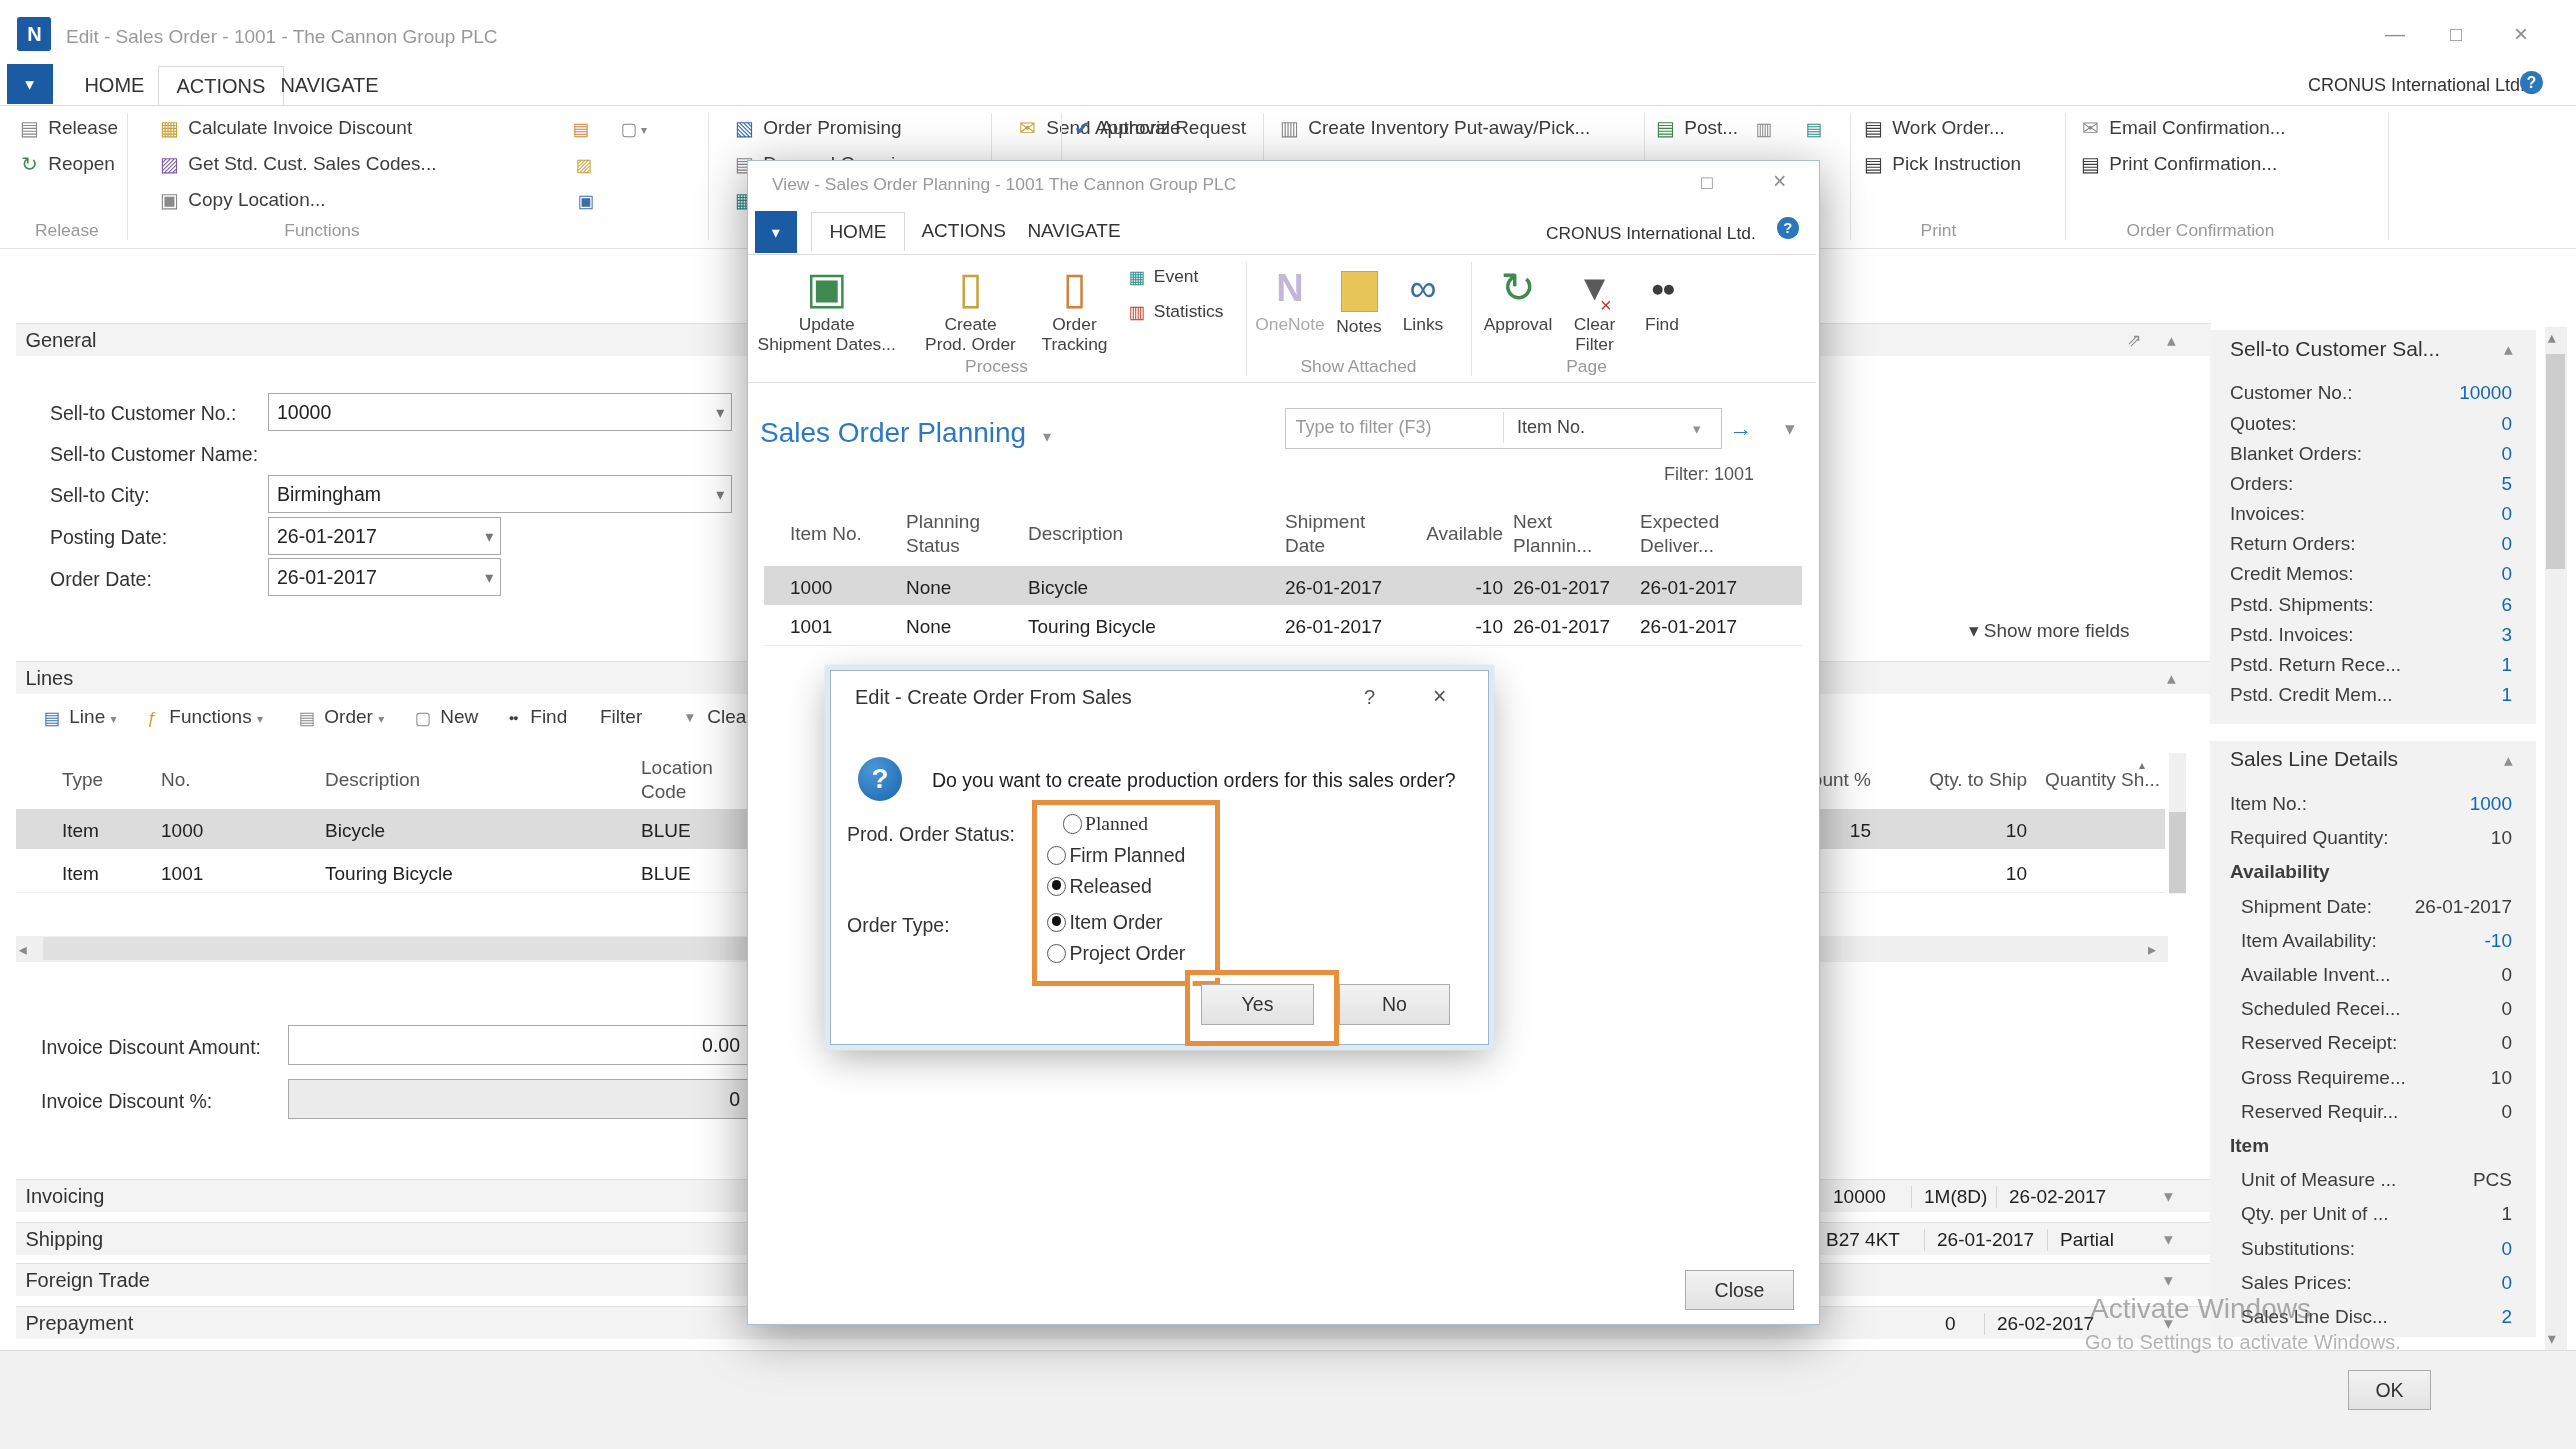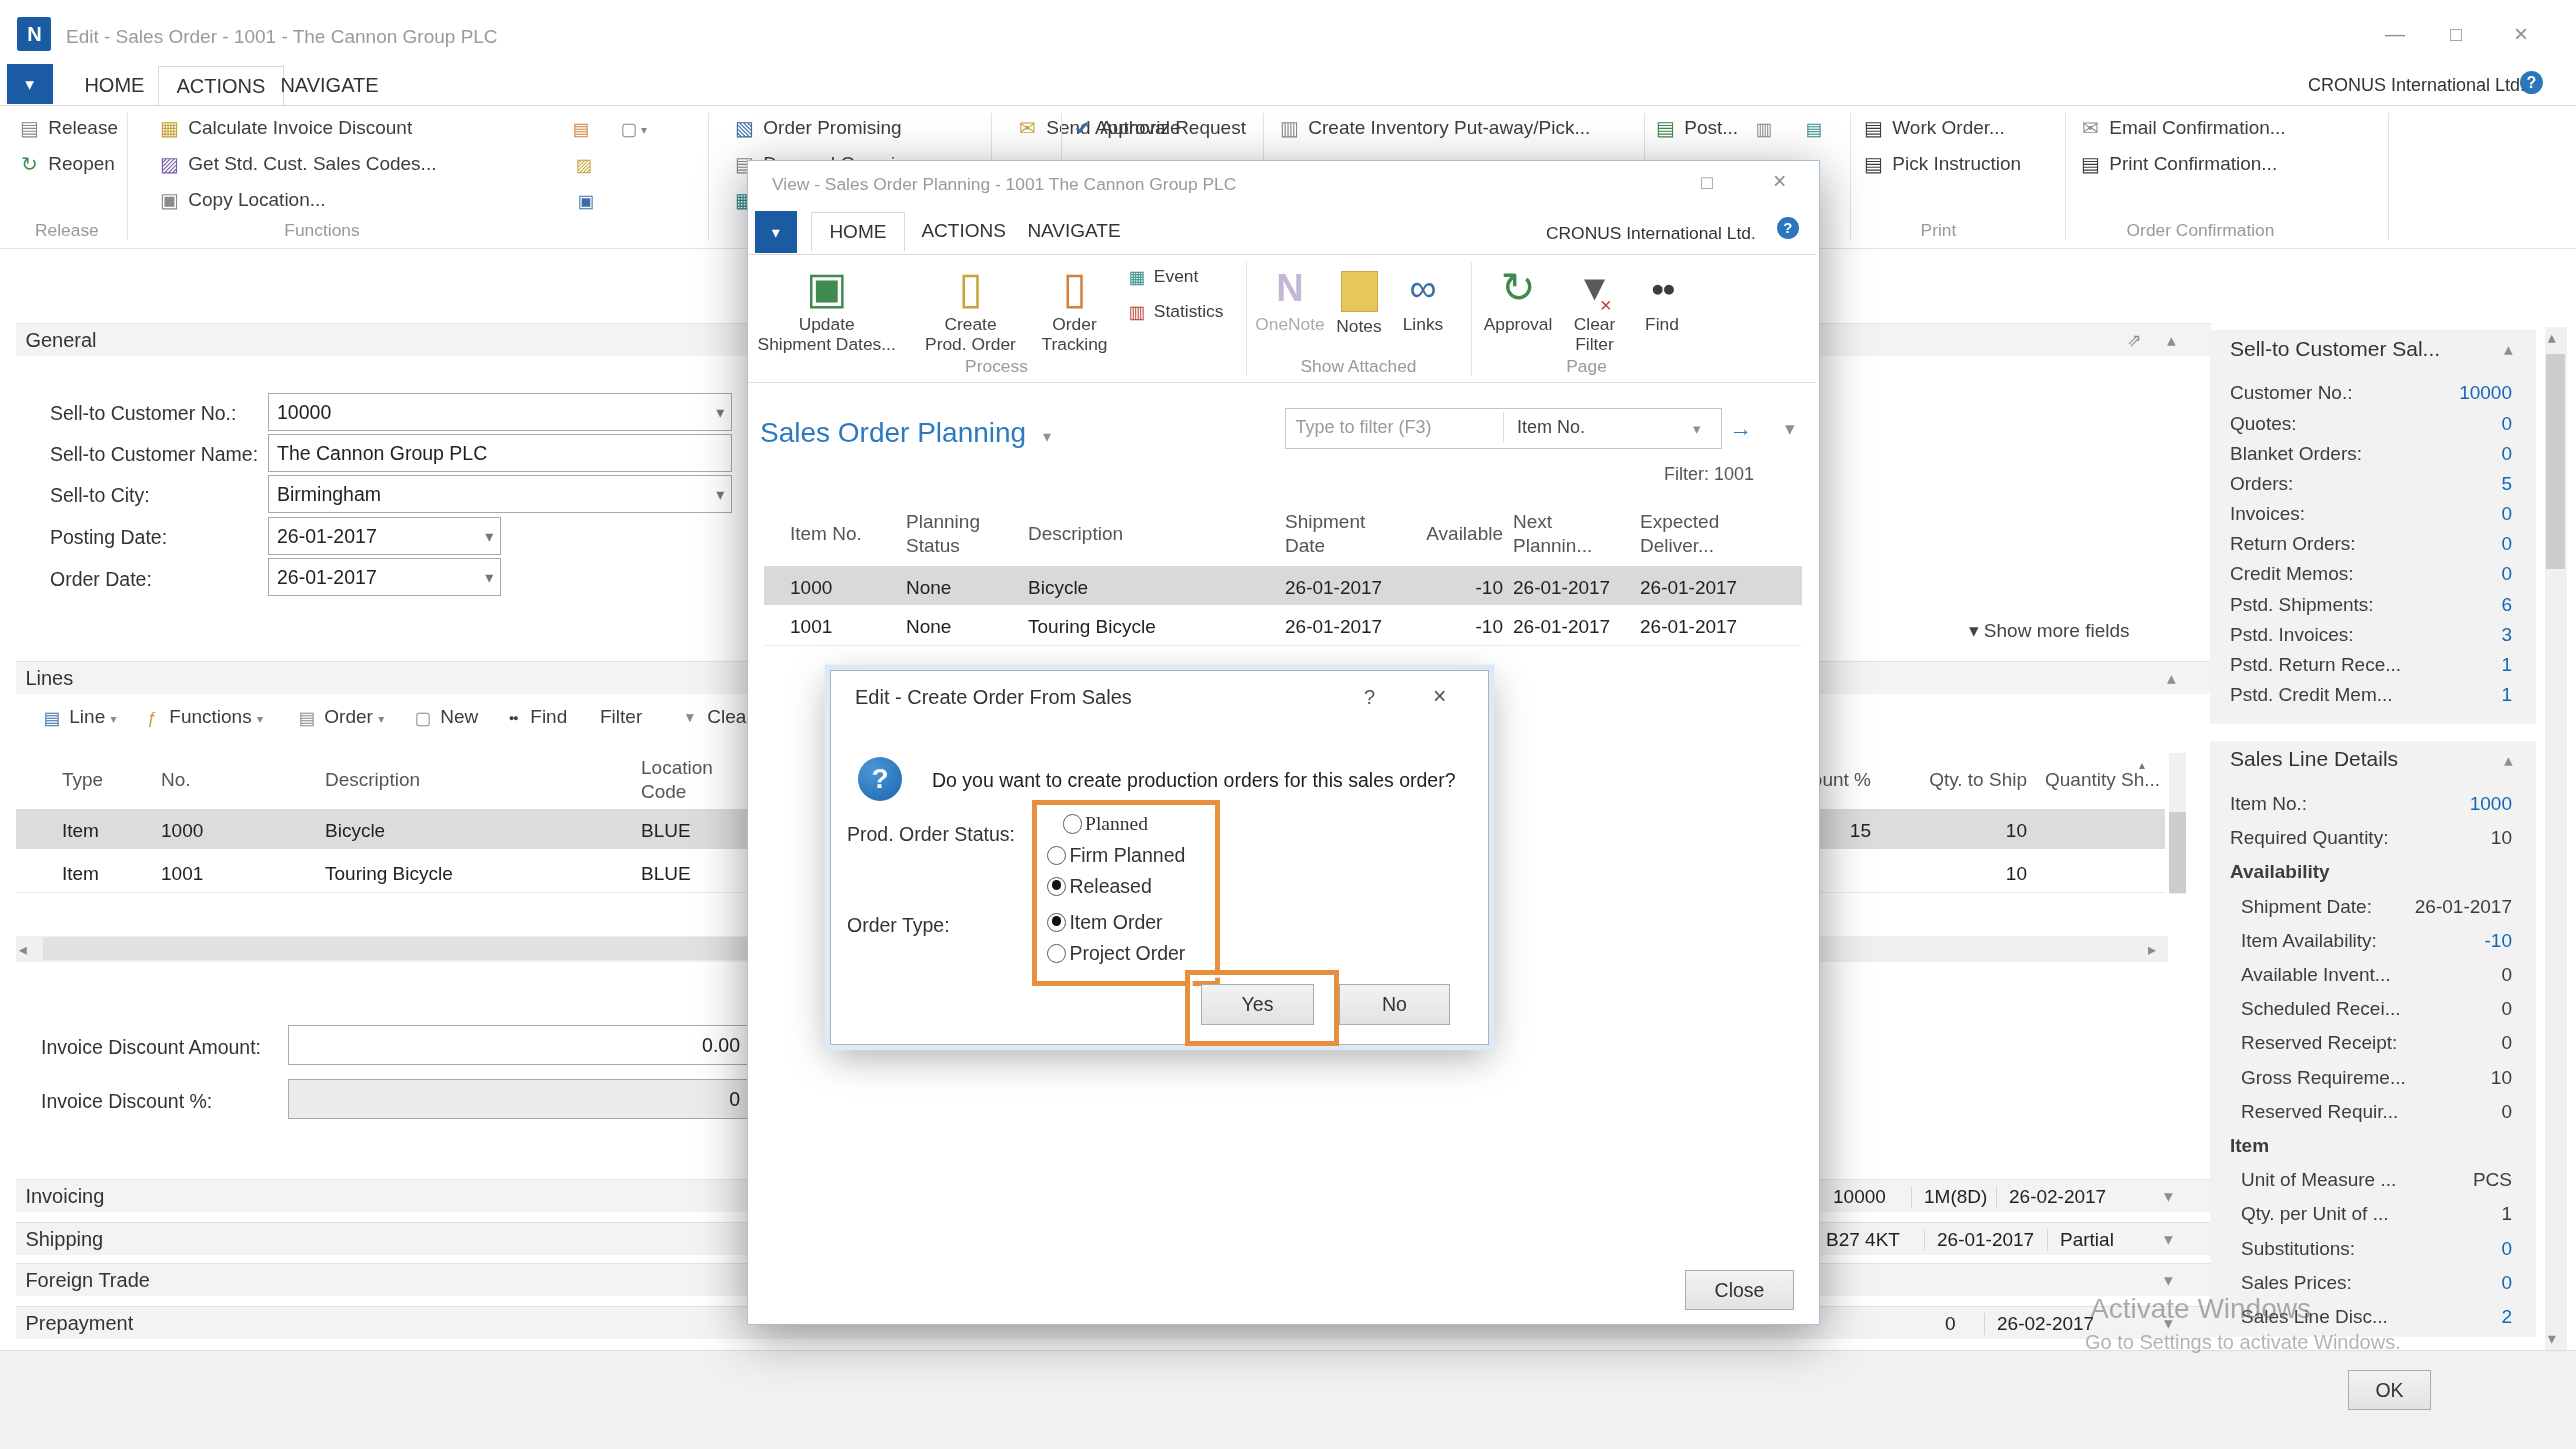--- a/index.html
+++ b/index.html
@@ -119,23 +119,20 @@
     </div>
   <span class="r f26 gray" style="left:2127px;top:330px;">⇗</span>
   <span class="r f26 gray" style="left:2167px;top:330px;">▴</span>
 
   <span class="r f29" style="left:50px;top:402px;">Sell-to Customer No.:</span>
   <div class="combo" style="left:268px;top:393px;width:462px;height:36px;">
       <span class="cval">10000</span>
       <span class="car">▾</span>
     </div>
   <span class="r f29" style="left:50px;top:443px;">Sell-to Customer Name:</span>
-  <div class="combo" style="left:268px;top:434px;width:462px;height:36px;">
-      <span class="cval">The Cannon Group PLC</span>
-    </div>
   <span class="r f29" style="left:50px;top:484px;">Sell-to City:</span>
   <div class="combo" style="left:268px;top:475px;width:462px;height:36px;">
       <span class="cval">Birmingham</span>
       <span class="car">▾</span>
     </div>
   <span class="r f29" style="left:50px;top:526px;">Posting Date:</span>
   <div class="combo" style="left:268px;top:517px;width:231px;height:36px;">
       <span class="cval">26-01-2017</span>
       <span class="car">▾</span>
     </div>

